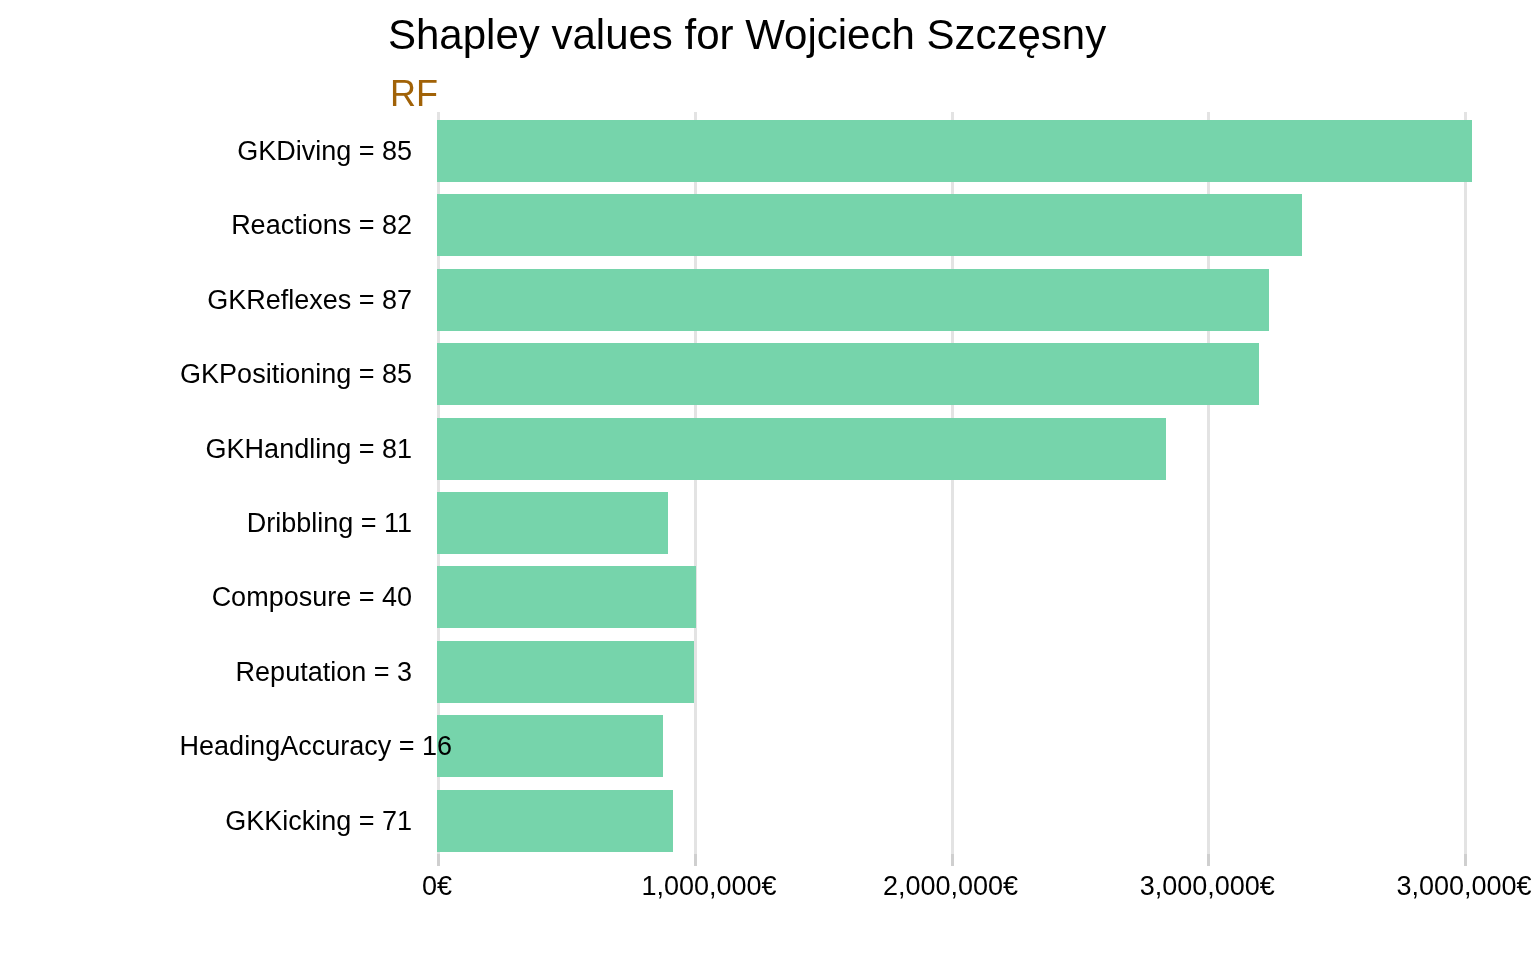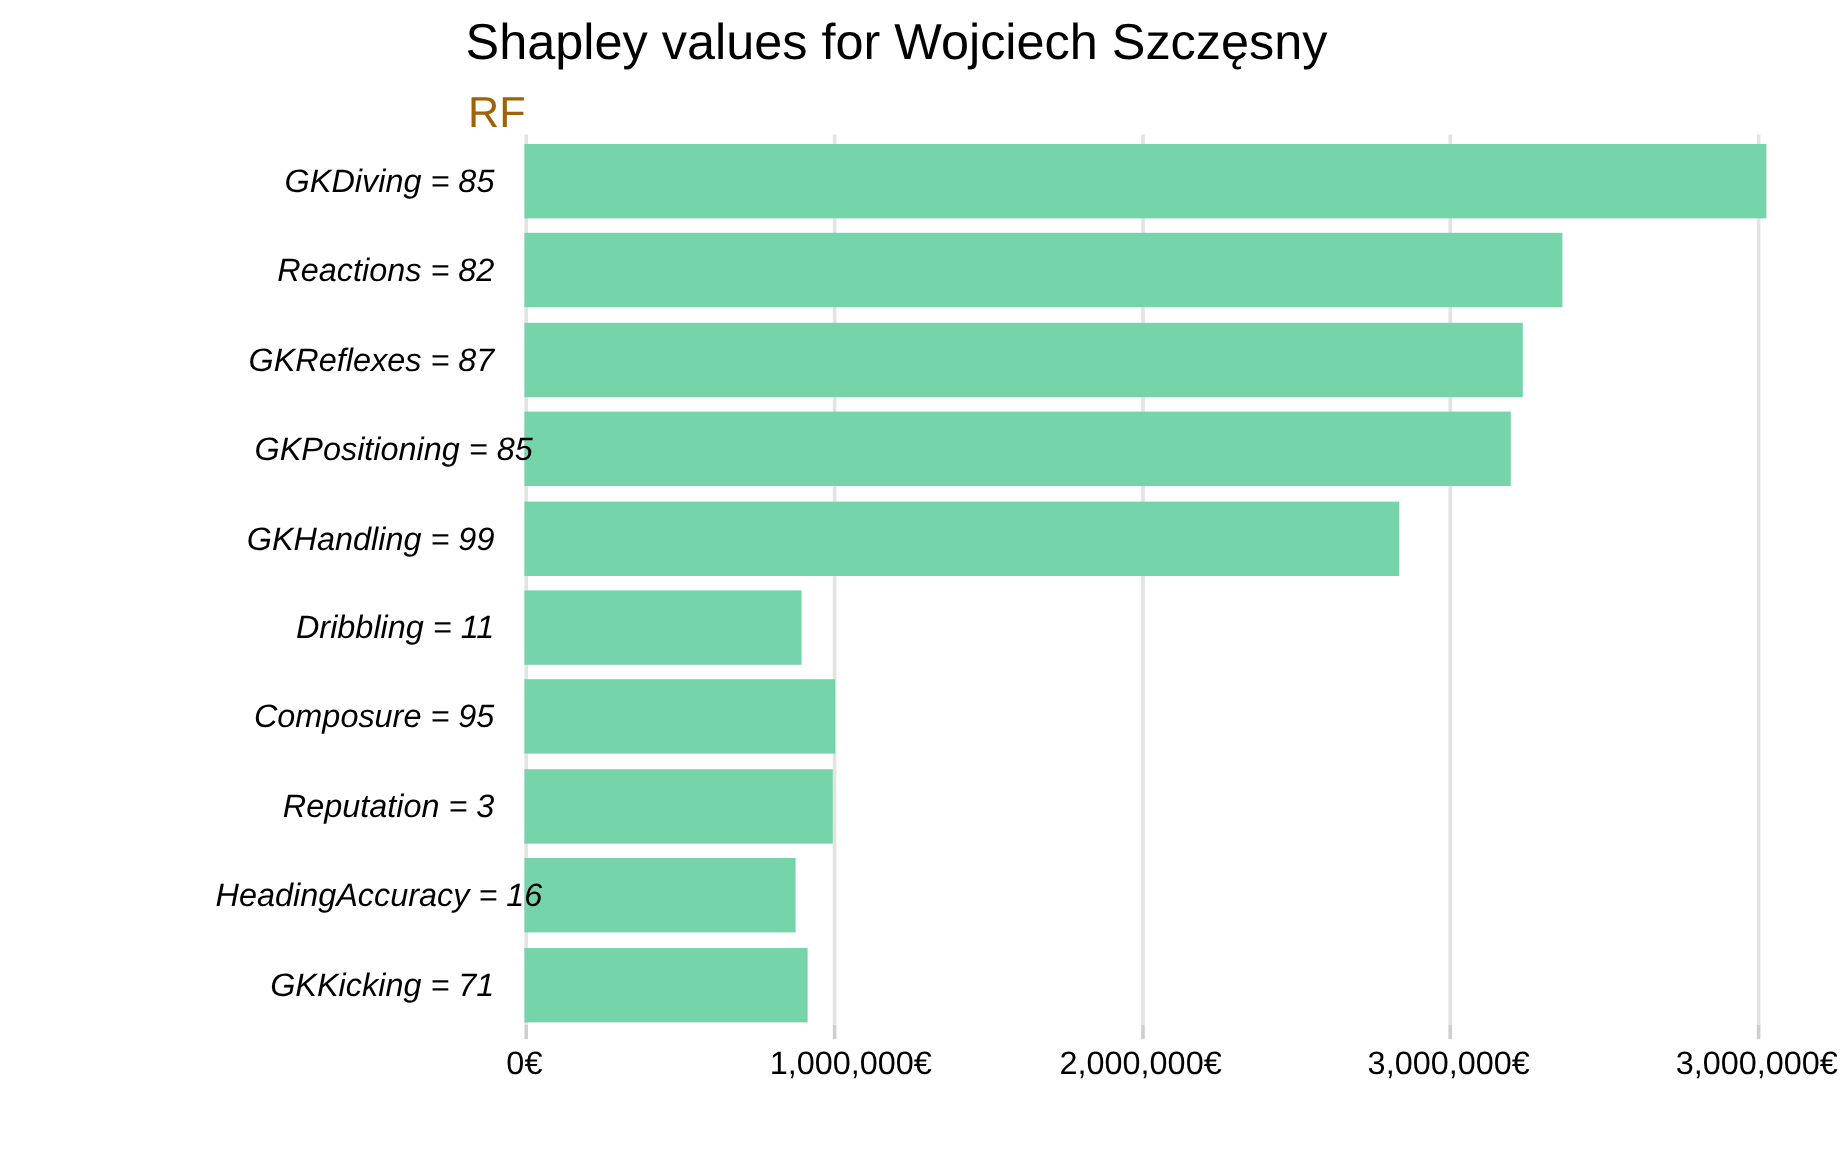--- a/index.html
+++ b/index.html
@@ -86,21 +86,20 @@
   }
   .ylabel-wrap {
     position: absolute;
     left: 0px;
     width: 412px;
     text-align: right;
     font-size: 27px;
     line-height: 32px;
     color: #000;
     white-space: nowrap;
-    font-style: italic;
   }
 
   
   .xtick-label {
     position: absolute;
     top: 870px;
     font-size: 27px;
     line-height: 32px;
     color: #000;
     white-space: nowrap;
@@ -167,24 +166,24 @@
         <div class="bar-row" style="top: 677.6px; width: 100%;">
           <div class="bar" title="GKKicking = 71" style="width: 236.21px; background: rgb(118, 212, 171);"></div>
         </div>
       </div>
   </div>
 
   <div id="ylabels">
       <div class="ylabel-wrap" style="top: 135px;">GKDiving = 85</div>
       <div class="ylabel-wrap" style="top: 209.4px;">Reactions = 82</div>
       <div class="ylabel-wrap" style="top: 283.8px; text-align: right;">GKReflexes = 87</div>
-      <div class="ylabel-wrap" style="top: 358.2px; padding-left: 32px;">GKPositioning = 85</div>
-      <div class="ylabel-wrap" style="top: 432.6px;">GKHandling = 99</div>
+      <div class="ylabel-wrap" style="top: 358.2px;">GKPositioning = 85</div>
+      <div class="ylabel-wrap" style="top: 432.6px;">GKHandling = 81</div>
       <div class="ylabel-wrap" style="top: 507px;">Dribbling = 11</div>
-      <div class="ylabel-wrap" style="top: 581.4px;">Composure = 95</div>
+      <div class="ylabel-wrap" style="top: 581.4px;">Composure = 40</div>
       <div class="ylabel-wrap" style="top: 655.8px;">Reputation = 3</div>
       <div class="ylabel-wrap" style="top: 730.2px; margin-left: 40px;">HeadingAccuracy = 16</div>
       <div class="ylabel-wrap" style="top: 804.6px;">GKKicking = 71</div>
     </div>
   <div id="xticklabels">
       <div class="xtick-label" style="left: 437px;">0€</div>
       <div class="xtick-label" style="left: 709px;">1,000,000€</div>
       <div class="xtick-label" style="left: 950.5px;">2,000,000€</div>
       <div class="xtick-label" style="left: 1207.25px;">3,000,000€</div>
       <div class="xtick-label" style="left: 1464px;">3,000,000€</div>

